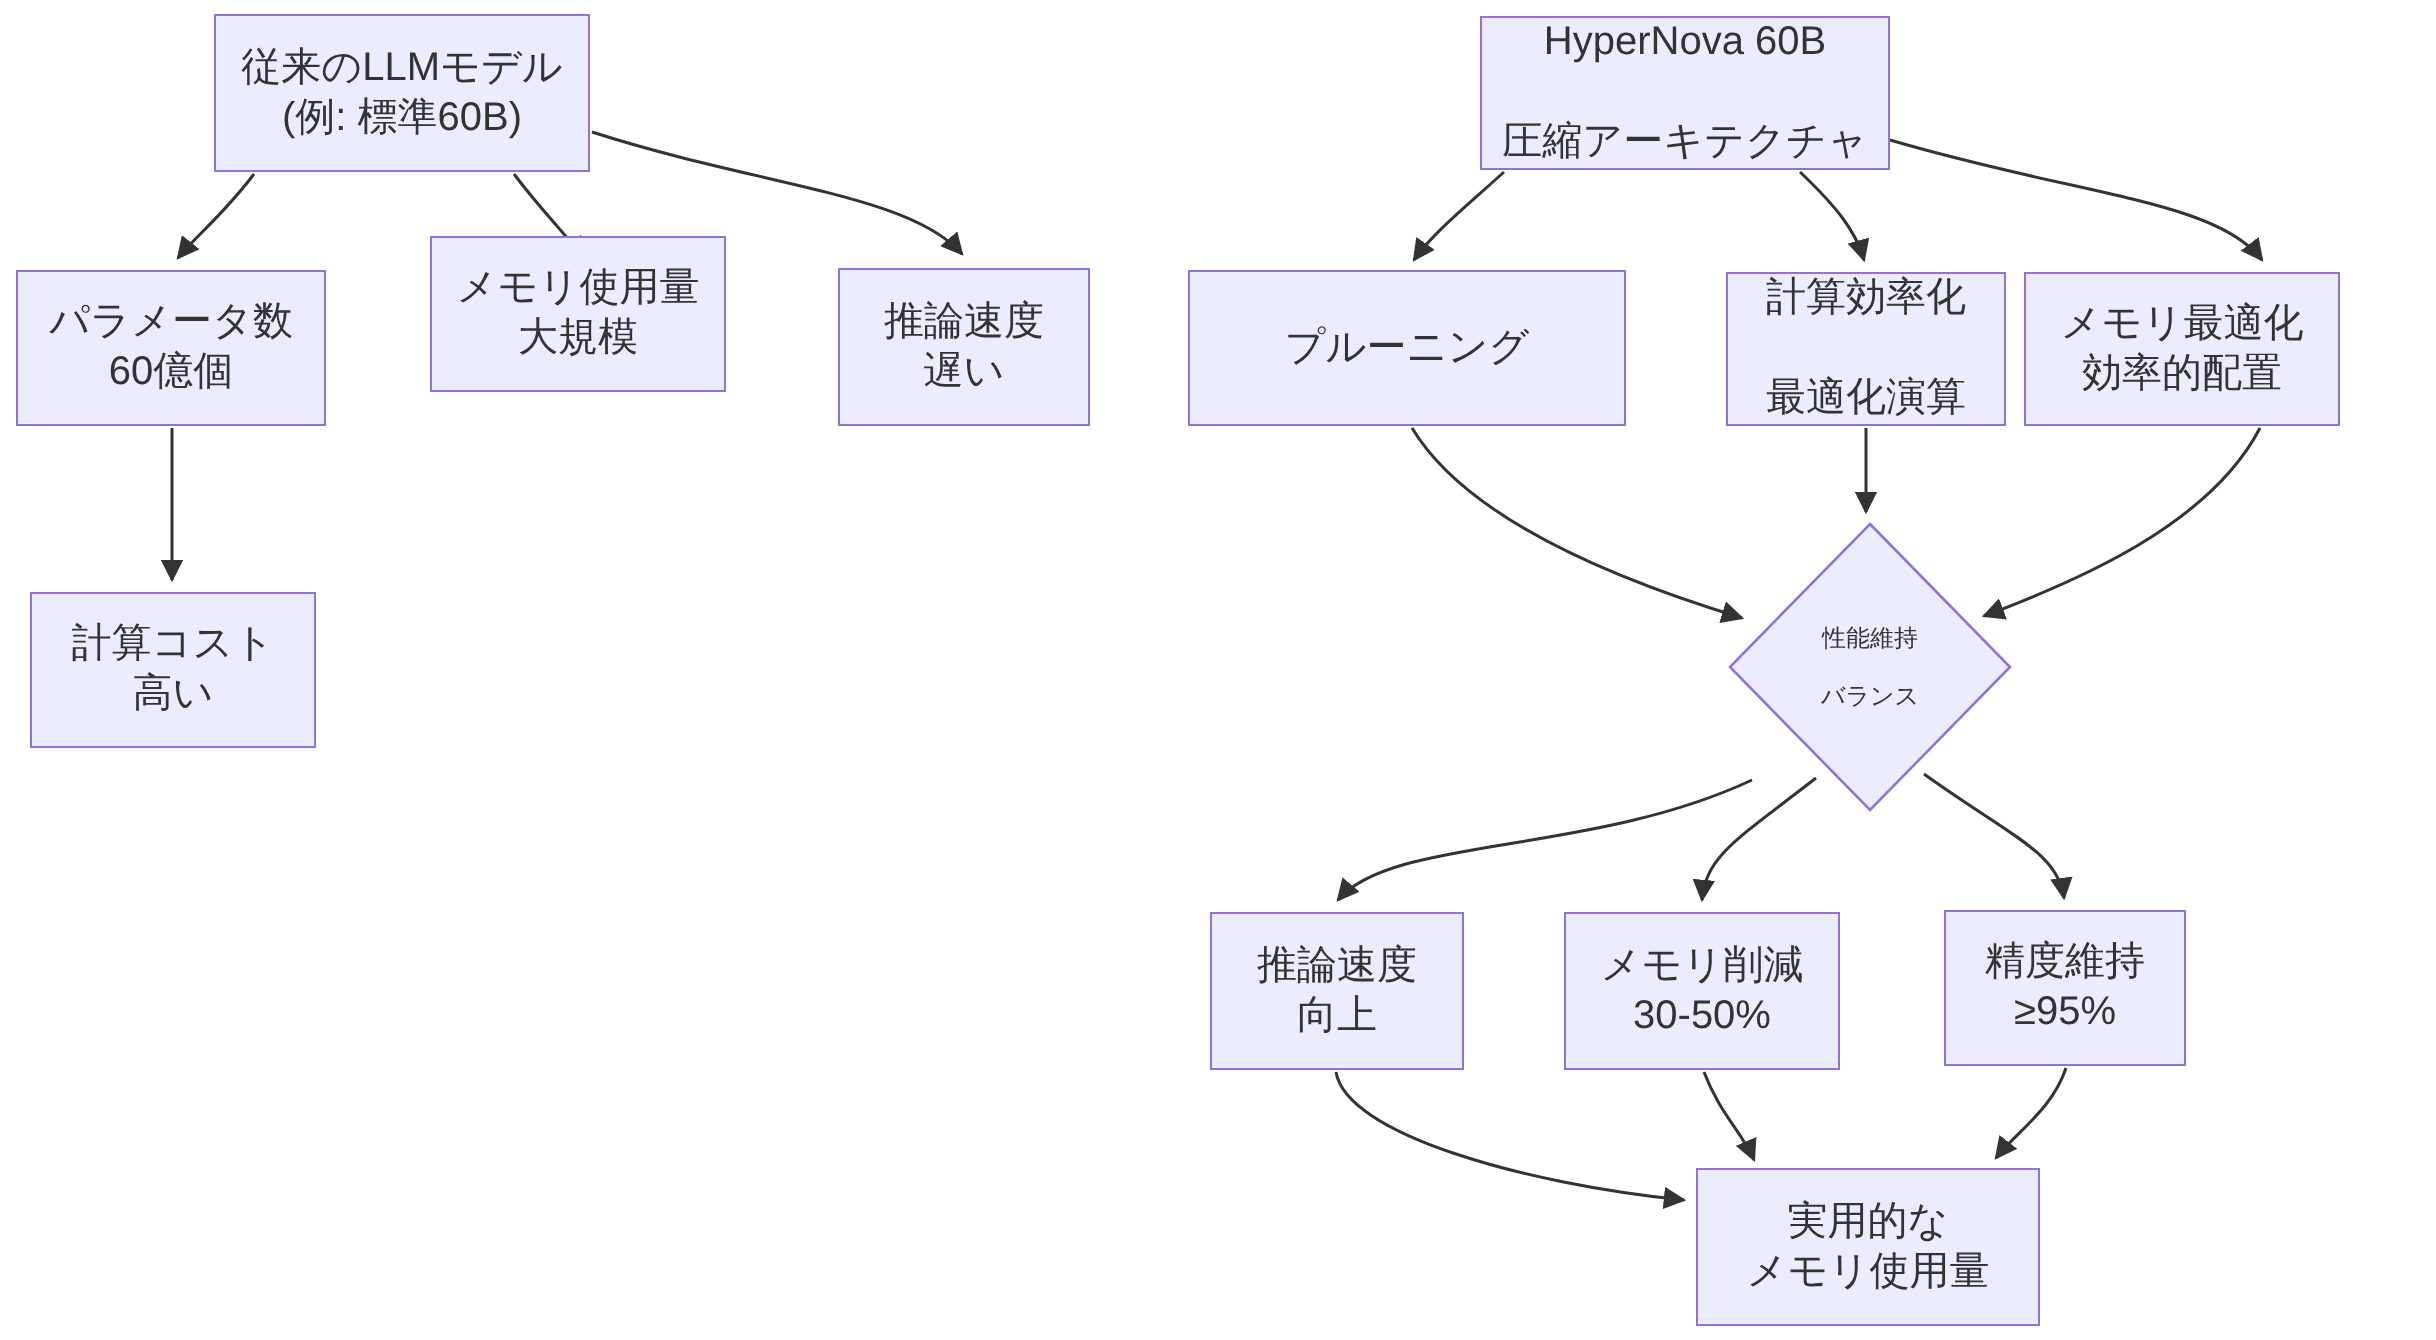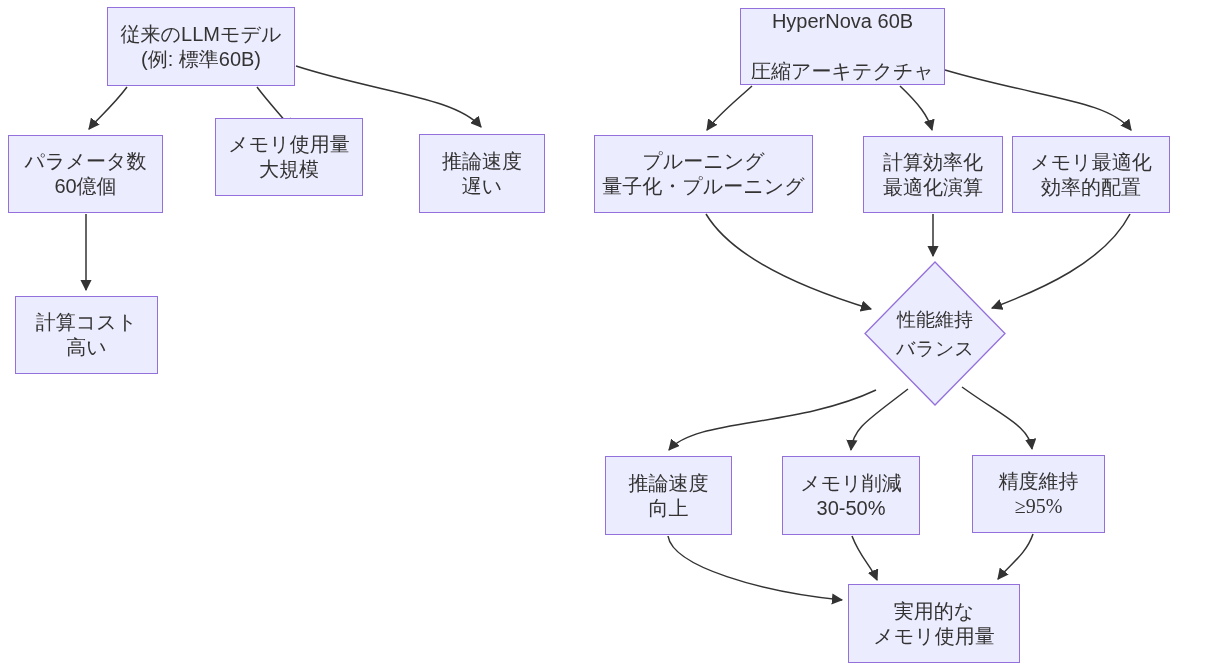--- a/index.html
+++ b/index.html
@@ -44,21 +44,21 @@
   .node-label { white-space: nowrap; }
   .diamond-label {
     position: absolute;
     box-sizing: border-box;
     display: flex;
     flex-direction: column;
     align-items: center;
     justify-content: center;
     text-align: center;
     color: var(--text-color, #333333);
-    font-size: 19px;
+    font-size: 12px;
     line-height: 29px;
   }
 </style>
 </head>
 <body>
 
 <div class="canvas" style="--background: #ffffff; --node-fill: #ECECFF; --node-border: #9370DB; --edge-color: #333333; --text-color: #333333;">
 
   <svg class="edge-layer" viewBox="0 0 1218 670" xmlns="http://www.w3.org/2000/svg">
     <defs>
@@ -116,24 +116,23 @@
     <div class="node-label">高い</div>
   </div>
 
   <div class="node" style="left:740px; top:8px; width:205px; height:77px;justify-content:space-between;">
     <div class="node-label">HyperNova 60B</div>
     <div class="node-label">圧縮アーキテクチャ</div>
   </div>
 
   <div class="node" style="left:594px; top:135px; width:219px; height:78px;">
     <div class="node-label">プルーニング</div>
-    <div class="node-label">量子化・プルーニング</div>
   </div>
 
-  <div class="node" style="left:863px; top:136px; width:140px; height:77px;">
+  <div class="node" style="left:863px; top:136px; width:140px; height:77px;justify-content:space-between;">
     <div class="node-label">計算効率化</div>
     <div class="node-label">最適化演算</div>
   </div>
 
   <div class="node" style="left:1012px; top:136px; width:158px; height:77px;">
     <div class="node-label">メモリ最適化</div>
     <div class="node-label">効率的配置</div>
   </div>
 
   <div class="diamond-label" style="left:865px; top:262px; width:140px; height:143px;">
@@ -144,21 +143,21 @@
   <div class="node" style="left:605px; top:456px; width:127px; height:79px;">
     <div class="node-label">推論速度</div>
     <div class="node-label">向上</div>
   </div>
 
   <div class="node" style="left:782px; top:456px; width:138px; height:79px;">
     <div class="node-label">メモリ削減</div>
     <div class="node-label">30-50%</div>
   </div>
 
-  <div class="node" style="left:972px; top:455px; width:133px; height:78px;font-family:Liberation Serif, serif;">
+  <div class="node" style="left:972px; top:455px; width:121px; height:78px;">
     <div class="node-label">精度維持</div>
     <div class="node-label">≥95%</div>
   </div>
 
   <div class="node" style="left:848px; top:584px; width:172px; height:79px;">
     <div class="node-label">実用的な</div>
     <div class="node-label">メモリ使用量</div>
   </div>
 
 </div>

